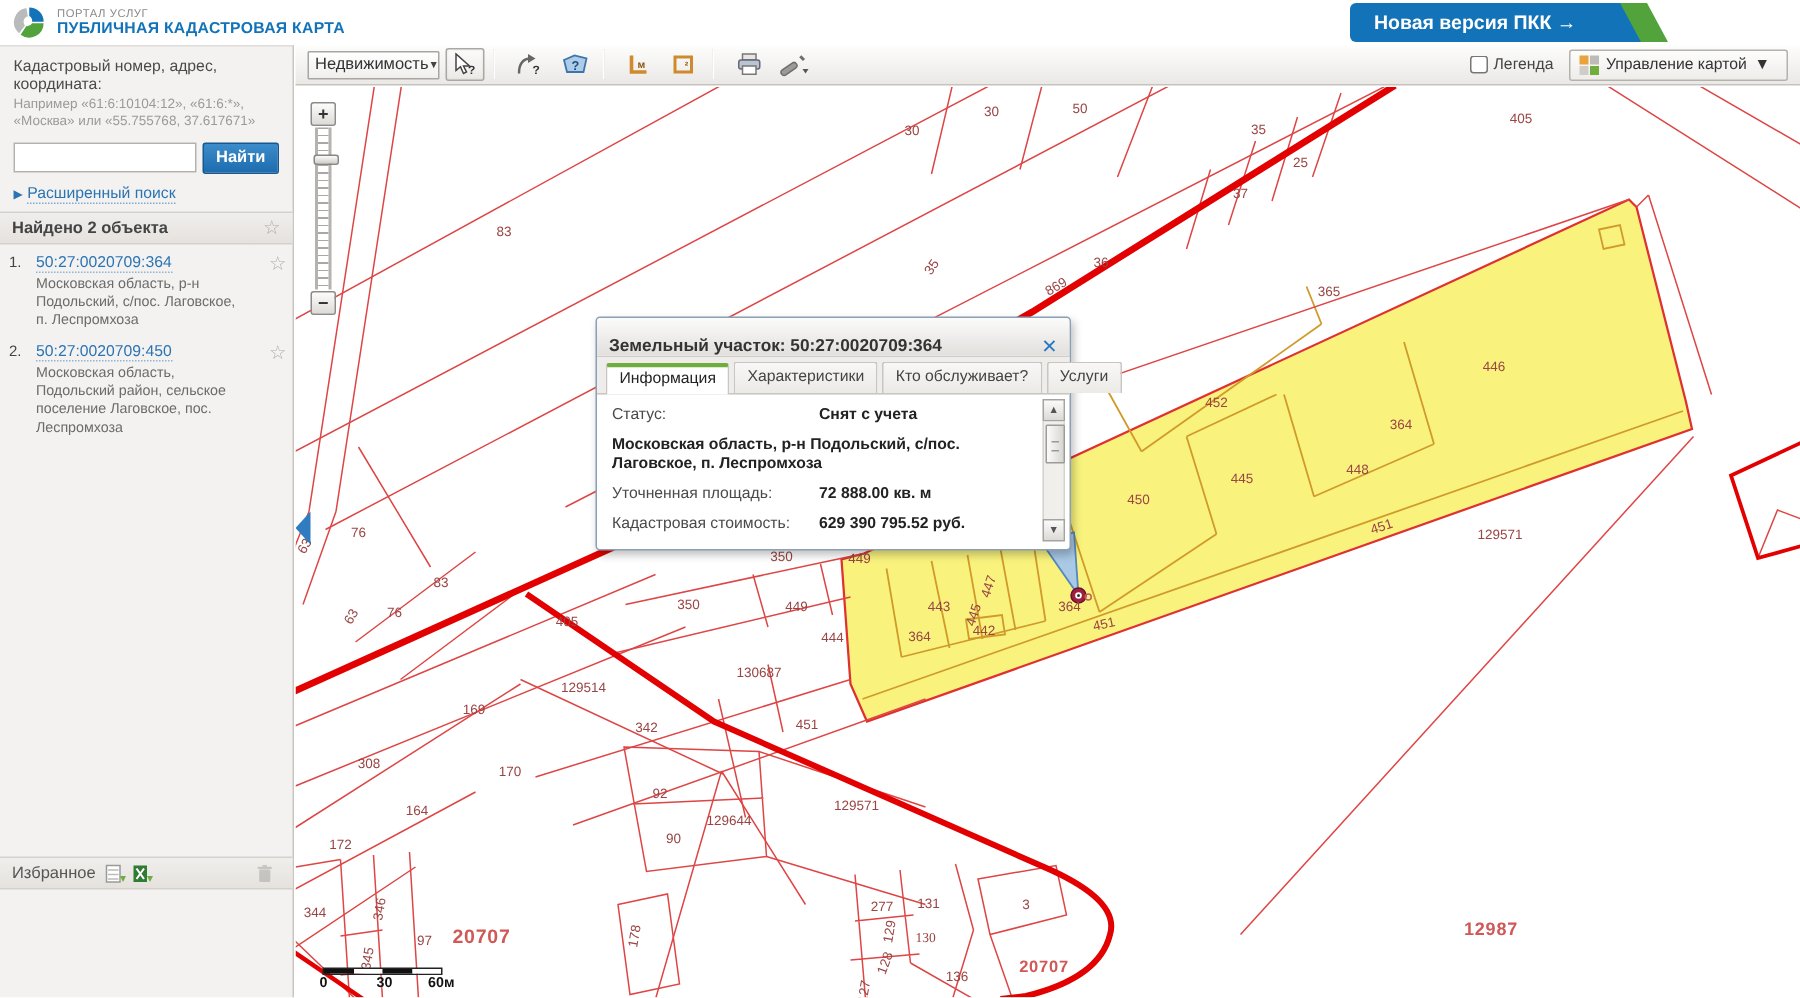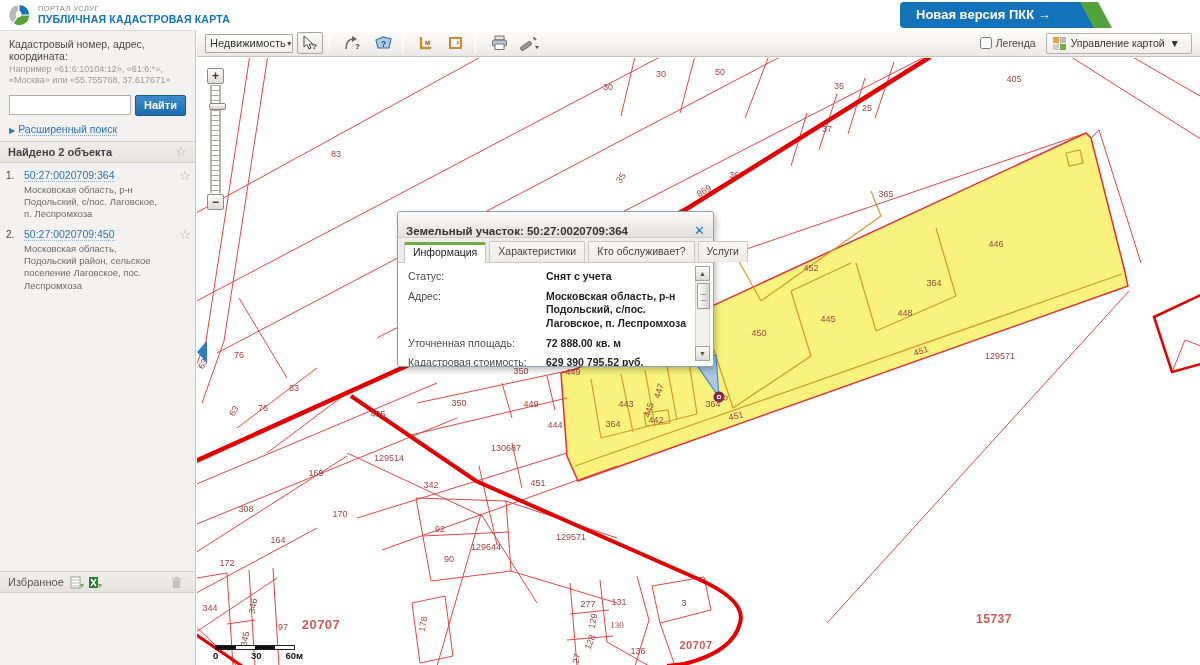--- a/index.html
+++ b/index.html
@@ -384,21 +384,21 @@
         <span class="map-label big" style="left: 124px; top: 566px; font-size: 13px;">20707</span>
         <span class="map-label" style="left: 226px; top: 566px; transform: translate(-50%, -50%) rotate(-80deg);">178</span>
         <span class="map-label" style="left: 391px; top: 546px;">277</span>
         <span class="map-label" style="left: 422px; top: 544px;">131</span>
         <span class="map-label" style="left: 487px; top: 545px;">3</span>
         <span class="map-label" style="left: 396px; top: 563px; transform: translate(-50%, -50%) rotate(-80deg);">129</span>
         <span class="map-label" style="left: 420px; top: 567px; font-family: Liberation Serif, serif;">130</span>
         <span class="map-label" style="left: 393px; top: 584px; transform: translate(-50%, -50%) rotate(-70deg);">128</span>
         <span class="map-label" style="left: 441px; top: 593px;">136</span>
         <span class="map-label big" style="left: 499px; top: 587px; font-size: 11px;">20707</span>
-        <span class="map-label big" style="left: 797px; top: 561px; font-size: 12px;">15737</span>
+        <span class="map-label big" style="left: 797px; top: 561px; font-size: 12px;">12987</span>
         <span class="map-label" style="left: 6px; top: 306px; transform: translate(-50%, -50%) rotate(-60deg);">63</span>
         <span class="map-label" style="left: 42px; top: 297px;">76</span>
         <span class="map-label" style="left: 37px; top: 353px; transform: translate(-50%, -50%) rotate(-60deg);">63</span>
         <span class="map-label" style="left: 66px; top: 350px;">76</span>
         <span class="map-label" style="left: 97px; top: 330px;">83</span>
         <span class="map-label" style="left: 379px; top: 603px; transform: translate(-50%, -50%) rotate(-80deg);">127</span>
       </div>
 
     <div id="zoomctl">
       <div class="zbtn">+</div>
@@ -435,21 +435,20 @@
           <div class="pp-tab">Кто обслуживает?</div>
           <div class="pp-tab">Услуги</div>
         </div>
       <div class="pp-body">
         <div id="pp-rows">
             <div class="pp-row">
               <div class="lbl">Статус:</div>
               <div class="val">Снят с учета</div>
             </div>
             <div class="pp-row">
-              <div class="lbl">Адрес:</div>
               <div class="val">Московская область, р-н Подольский, с/пос. Лаговское, п. Леспромхоза</div>
             </div>
             <div class="pp-row">
               <div class="lbl">Уточненная площадь:</div>
               <div class="val">72 888.00 кв. м</div>
             </div>
             <div class="pp-row">
               <div class="lbl">Кадастровая стоимость:</div>
               <div class="val">629 390 795.52 руб.</div>
             </div>

